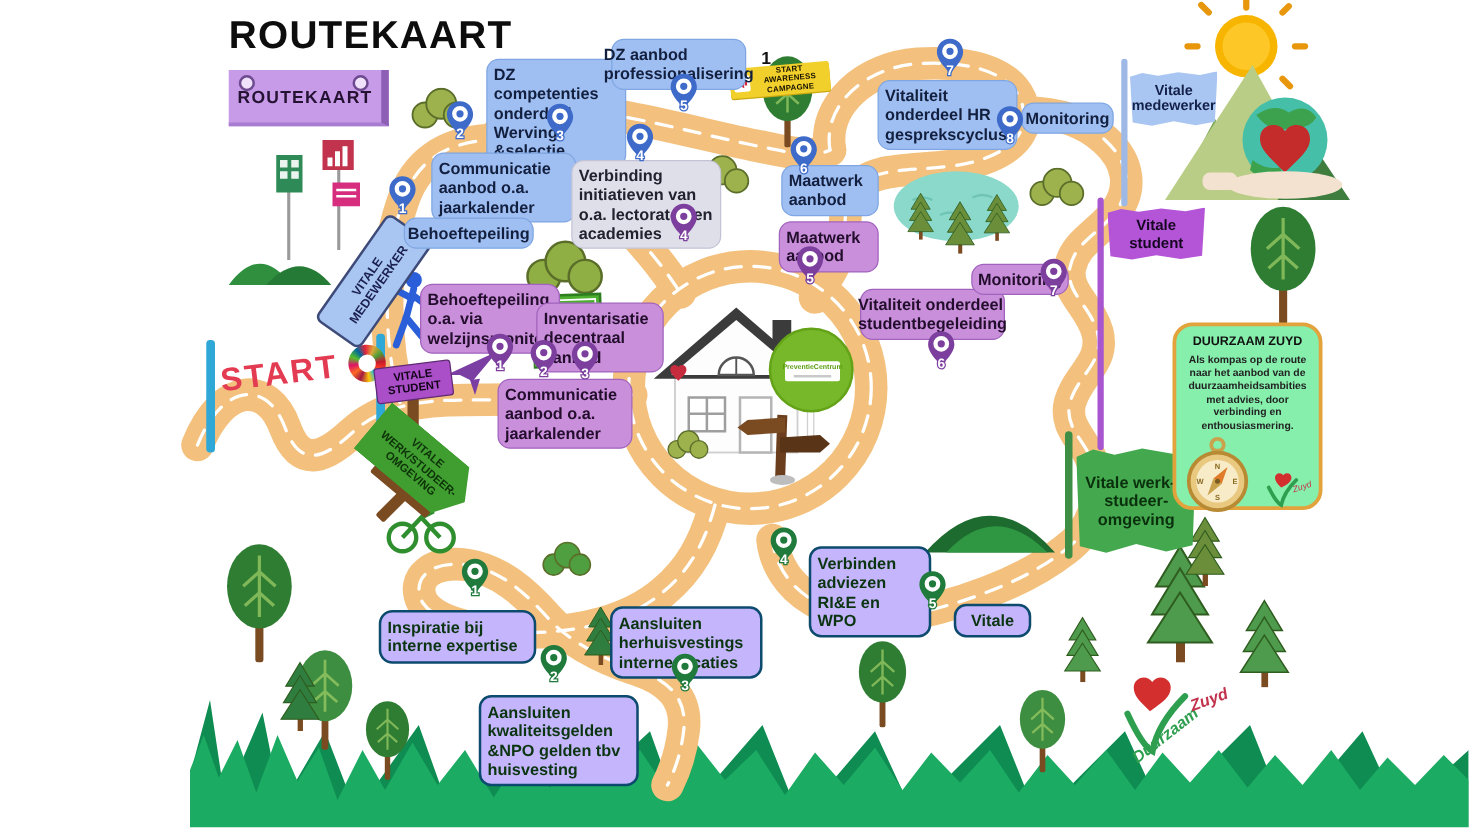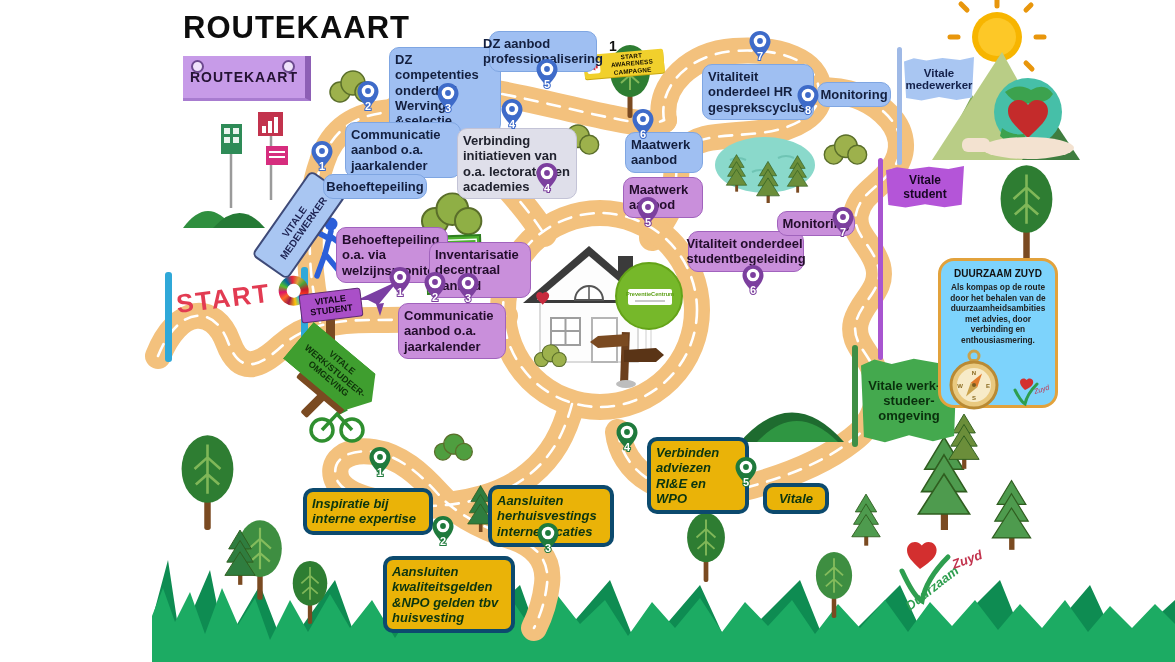--- a/index.html
+++ b/index.html
@@ -10,21 +10,21 @@
   
   .road{fill:none;stroke:#F3C17D;stroke-width:26;stroke-linecap:round;stroke-linejoin:round;}
   .dash{fill:none;stroke:#fff;stroke-width:2.6;stroke-dasharray:13 10;stroke-linecap:round;}
   
   .box{position:absolute;z-index:30;border-radius:10px;padding:4px 5px;text-align:left;
        display:flex;align-items:center;justify-content:center;
        font-size:13px;line-height:1.18;font-weight:bold;}
   .blue{background:#9FBFF2;color:#131f3f;border:1px solid #7fa6e2;}
   .gray{background:#DFDFEA;color:#20222e;border:1px solid #c3c3d6;}
   .purple{background:#C98FDB;color:#230d2c;border:1.5px solid #a163bd;}
-  .green{background:#eab308;color:#0b3510;border:4px solid #0c4a6e;font-style:italic;}
+  .green{background:#c4b5fd;color:#0b3510;border:2px solid #0c4a6e;}
   
   .pin{position:absolute;z-index:40;width:24px;height:32px;}
   
   #title{position:absolute;left:167px;top:10px;font-size:31px;font-weight:bold;letter-spacing:1px;color:#0d0d0d;z-index:20;margin-left:16px;}
   #banner{position:absolute;left:183px;top:56px;width:122px;height:42px;background:#C79BE8;
           border-right:6px solid #8d5fb5;border-bottom:3px solid #a87cd0;z-index:20;
           display:flex;align-items:center;justify-content:center;font-weight:bold;font-size:14px;
           letter-spacing:1px;color:#241233;}
   .hanger{position:absolute;top:4px;width:9px;height:9px;border-radius:50%;background:#efe2fa;border:2px solid #6d4a8f;}
   
@@ -33,21 +33,21 @@
         clip-path:polygon(0 10%,14% 3%,32% 8%,55% 2%,80% 7%,100% 0,97% 92%,75% 98%,50% 91%,25% 99%,3% 93%);}
   .pole{position:absolute;z-index:34;border-radius:3px;}
   #flag-medewerker{left:904px;top:57px;width:70px;height:44px;background:#A9C6F2;color:#13204a;font-size:11.5px;}
   #pole-medewerker{left:897px;top:47px;width:5px;height:118px;background:#9FB9E6;}
   #flag-student{left:886px;top:166px;width:78px;height:42px;background:#B455D8;color:#170622;font-size:12px;}
   #pole-student{left:878px;top:158px;width:5px;height:202px;background:#A855D0;}
   #flag-omgeving{left:861px;top:357px;width:96px;height:86px;background:#44A94E;color:#0a2f0d;font-size:13px;}
   #pole-omgeving{left:852px;top:345px;width:6px;height:102px;background:#3E8E45;}
   
   #infobox{position:absolute;left:938px;top:258px;width:120px;height:150px;z-index:36;
-           background:#7dd3fc;border:3px solid #E2A23C;border-radius:16px;padding:7px 6px 4px 6px;
+           background:#86efac;border:3px solid #E2A23C;border-radius:16px;padding:7px 6px 4px 6px;
            box-sizing:border-box;text-align:center;}
   #infobox .t{font-size:10px;font-weight:bold;color:#111;margin-bottom:3px;}
   #infobox .b{font-size:8.3px;line-height:1.28;color:#222;font-weight:bold;}
   #infobox .row{display:flex;align-items:flex-end;justify-content:space-between;margin-top:2px;}
   #start-wrap{position:absolute;left:176px;top:281px;z-index:26;transform:rotate(-7deg);
               display:flex;align-items:center;gap:8px;}
   #start-text{color:#E23B52;font-weight:bold;font-size:26px;letter-spacing:2px;}
   #sdg-wheel{width:30px;height:30px;border-radius:50%;position:relative;
              background:conic-gradient(#e5243b,#dda63a,#4c9f38,#c5192d,#ff3a21,#26bde2,#fcc30b,#a21942,#fd6925,#dd1367,#56c02b,#00689d,#e5243b);}
   #sdg-wheel::after{content:"";position:absolute;left:8px;top:8px;width:14px;height:14px;border-radius:50%;background:#fff;}
@@ -325,21 +325,21 @@
   <div class="pole" id="pole-omgeving"></div>
   <div class="flag" id="flag-omgeving">Vitale werk-&amp; studeer- omgeving</div>
 
   <div id="pc-sign">
     <span class="n">PreventieCentrum</span>
     <span class="u"></span>
   </div>
 
   <div id="infobox">
     <div class="t">DUURZAAM ZUYD</div>
-    <div class="b">Als kompas op de route door het behalen van de duurzaamheidsambities met advies, door verbinding en enthousiasmering.</div>
+    <div class="b">Als kompas op de route naar het aanbod van de duurzaamheidsambities met advies, door verbinding en enthousiasmering.</div>
     <div class="row">
       <svg width="54" height="62" viewBox="0 0 54 62">
         <circle cx="27" cy="8" r="5" fill="none" stroke="#C9A24B" stroke-width="3"></circle>
         <rect x="23" y="11" width="8" height="6" fill="#C9A24B"></rect>
         <circle cx="27" cy="37" r="23" fill="#E9C97F" stroke="#B98A34" stroke-width="3"></circle>
         <circle cx="27" cy="37" r="17" fill="#F7EBC8"></circle>
         <text x="27" y="27" font-size="6" font-weight="bold" fill="#8a6a1f" text-anchor="middle">N</text>
         <text x="41" y="39.5" font-size="6" font-weight="bold" fill="#8a6a1f" text-anchor="middle">E</text>
         <text x="27" y="52" font-size="6" font-weight="bold" fill="#8a6a1f" text-anchor="middle">S</text>
         <text x="13" y="39.5" font-size="6" font-weight="bold" fill="#8a6a1f" text-anchor="middle">W</text>
@@ -372,21 +372,21 @@
       <div class="box blue" style="left: 625px; top: 132px; width: 66px;">Maatwerk aanbod</div>
       <div class="box blue" style="left: 702px; top: 64px; width: 100px;">Vitaliteit onderdeel HR gesprekscyclus</div>
       <div class="box blue" style="left: 817px; top: 82px; width: 62px;">Monitoring</div>
       <div class="box gray" style="left: 457px; top: 128px; width: 108px;">Verbinding initiatieven van o.a. lectoraten en academies</div>
       <div class="box purple" style="left: 336px; top: 227px; width: 100px;">Behoeftepeiling o.a. via welzijnsmonitor</div>
       <div class="box purple" style="left: 429px; top: 242px; width: 90px;">Inventarisatie decentraal aanbod</div>
       <div class="box purple" style="left: 398px; top: 303px; width: 96px;">Communicatie aanbod o.a. jaarkalender</div>
       <div class="box purple" style="left: 623px; top: 177px; width: 68px;">Maatwerk aanbod</div>
       <div class="box purple" style="left: 688px; top: 231px; width: 104px;">Vitaliteit onderdeel studentbegeleiding</div>
       <div class="box purple" style="left: 777px; top: 211px; width: 66px;">Monitoring</div>
-      <div class="box green" style="left: 303px; top: 488px; width: 112px;">Inspiratie bij interne expertise</div>
+      <div class="box green" style="left: 303px; top: 488px; width: 112px; border-radius: 11px;">Inspiratie bij interne expertise</div>
       <div class="box green" style="left: 488px; top: 485px; width: 108px;">Aansluiten herhuisvestings interne locaties</div>
       <div class="box green" style="left: 383px; top: 556px; width: 114px;">Aansluiten kwaliteitsgelden &amp;NPO gelden tbv huisvesting</div>
       <div class="box green" style="left: 647px; top: 437px; width: 84px;">Verbinden adviezen RI&amp;E en WPO</div>
       <div class="box green" style="left: 763px; top: 483px; width: 48px;">Vitale</div>
       <div class="pin" style="left: 310px; top: 140px;">
         <svg width="24" height="32" viewBox="0 0 24 32">
           <path d="M12 1 C6 1 1.5 5.6 1.5 11.5 C1.5 16 5 20.5 8 24 C10 26.4 11.3 28.6 12 31 C12.7 28.6 14 26.4 16 24 C19 20.5 22.5 16 22.5 11.5 C22.5 5.6 18 1 12 1 Z" fill="#3E6BC9"></path>
           <circle cx="12" cy="11" r="4.6" fill="none" stroke="#fff" stroke-width="3.4"></circle>
           <text x="12" y="30" text-anchor="middle" font-size="11" font-weight="bold" fill="#fff" stroke="#3E6BC9" stroke-width="2" paint-order="stroke" font-family="Liberation Sans, sans-serif">1</text>
         </svg>

